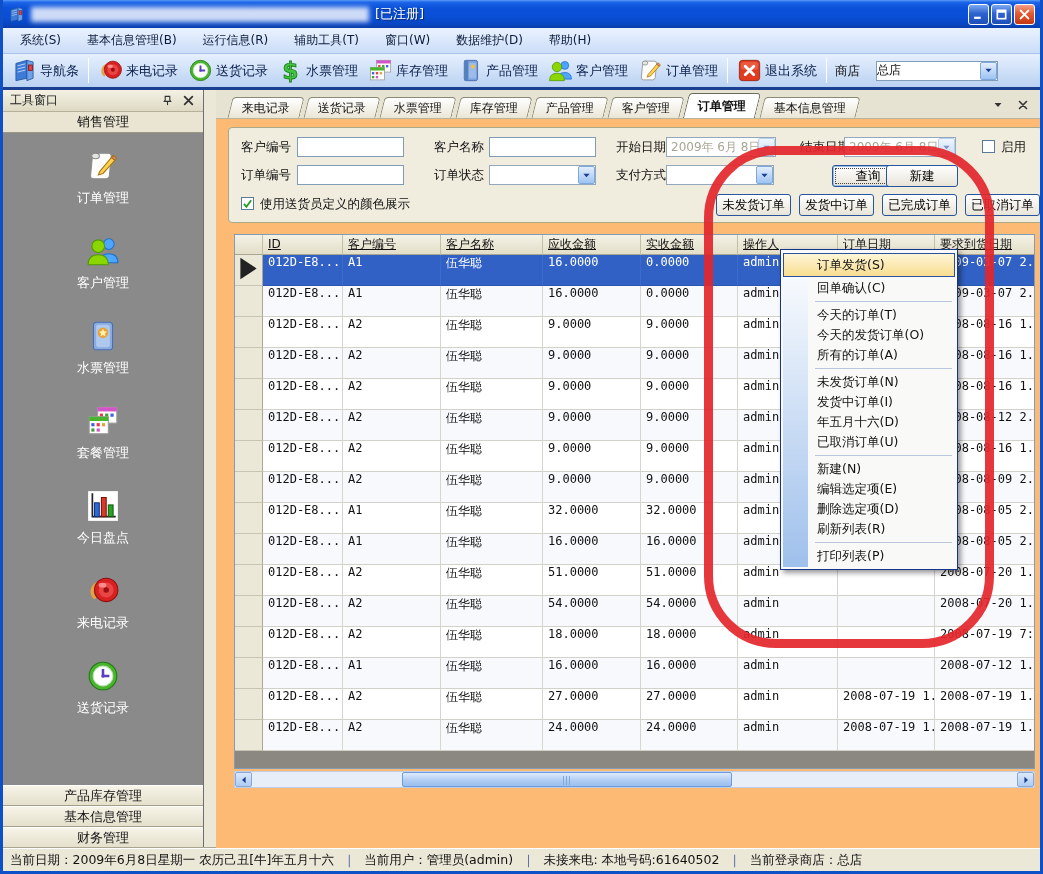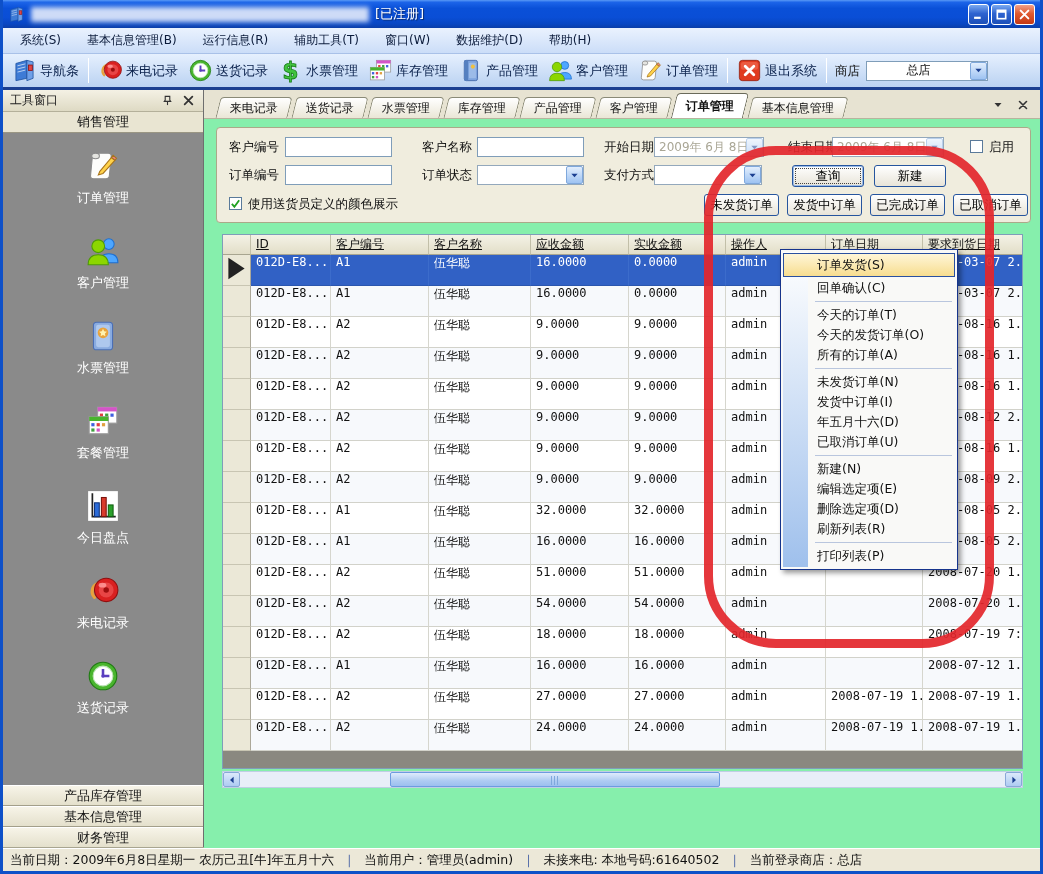--- a/index.html
+++ b/index.html
@@ -25,29 +25,29 @@
   
   #menubar { height:26px; flex:0 0 26px; display:flex; align-items:center; padding-left:4px;
     background:linear-gradient(#EAF2FE,#CBDDF8); border-bottom:1px solid #A9C1E8; }
   .menu-item { padding:4px 13px; color:#0A1A3A; white-space:nowrap; }
   
   #toolbar { height:33px; flex:0 0 33px; display:flex; align-items:center; padding:0 4px;
     background:linear-gradient(#E6F0FE,#BAD2F2); }
   .tb-item { display:flex; align-items:center; gap:3px; padding:2px 5px; font-size:13px; color:#081F4A; white-space:nowrap; }
   .tb-item .icon { width:25px; height:25px; display:inline-flex; }
   .tb-sep { width:1px; height:25px; background:#8FA8CC; border-right:1px solid #FFF; margin:0 4px; }
-  #shop-area { display:flex; align-items:center; gap:6px; margin-left:4px;text-align:center; }
+  #shop-area { display:flex; align-items:center; gap:16px; margin-left:4px; }
   #shop-combo { width:122px; height:20px; background:#FFF; border:1px solid #7F9DB9; display:flex; align-items:center; }
   #shop-combo .val { flex:1; }
   .carr { width:17px; height:18px; background:linear-gradient(#E2EEFD,#9EC3F2); border:1px solid #7FA8DC; border-radius:2px;
     display:flex; align-items:center; justify-content:center; }
   .carr svg { width:9px; height:9px; }
   #navline { height:3px; flex:0 0 3px; background:#1B3F91; }
   
-  #body { flex:1 1 auto; display:flex; min-height:0; }
+  #body { flex:1 1 auto; display:flex; min-height:0;gap:12px; }
   
   #sidebar { width:201px; flex:0 0 201px; display:flex; flex-direction:column; background:#8A8A8A; border-right:1px solid #6E6E6E; }
   #toolwin-header { height:22px; flex:0 0 22px; display:flex; align-items:center; gap:6px; padding:0 7px;
     background:linear-gradient(#F4F1E4,#DEDAC4); border-bottom:1px solid #B4B09A; color:#222; }
   #toolwin-title { flex:1; }
   .tw-btn { width:15px; height:15px; display:flex; align-items:center; justify-content:center; }
   .tw-btn svg { width:11px; height:11px; }
   #sidebar-section { height:21px; flex:0 0 21px; background:#E9E5D2; border-bottom:1px solid #9A9684;
     display:flex; align-items:center; justify-content:center; font-size:13px; }
   #sidebar-items { flex:1; display:flex; flex-direction:column; align-items:center; padding-top:16px; gap:27px; overflow:hidden; }
@@ -59,37 +59,37 @@
   #content { flex:1; display:flex; flex-direction:column; min-width:0; }
   #tabstrip { height:28px; flex:0 0 28px; display:flex; align-items:flex-end; padding-left:14px; position:relative;
     background:#E7E3D2; }
   .tab { height:21px; padding:0 11px; margin-right:4px; display:flex; align-items:center;
     background:linear-gradient(#FFFFFF,#EAE6D6); border:1px solid #8A8A77; border-bottom:none;
     border-radius:4px 4px 0 0; transform:skewX(-14deg); white-space:nowrap; }
   .tab > span { transform:skewX(14deg); }
   .tab.active { height:25px; background:#FFF; font-weight:bold; border-color:#6A6A5A; z-index:2; }
   #tab-actions { position:absolute; right:10px; top:7px; display:flex; gap:10px; }
   #tab-actions .tw-btn svg { width:10px; height:10px; }
-  #panel { flex:1; position:relative; background:#86efac; border-top:1px solid #B8B49E; min-height:0; }
+  #panel { flex:1; position:relative; background:#fdba74; border-top:1px solid #B8B49E; min-height:0; }
   
   #groupbox { position:absolute; left:12px; top:8px; width:815px; height:96px; border:1px solid #ABA989; border-radius:4px;
     background:#F0EDDE; }
   .flabel { position:absolute; line-height:20px; font-size:12.5px; white-space:nowrap; }
   .tbox { position:absolute; height:20px; border:1px solid #7F9DB9; background:#FFF; padding:0 3px;
     font:12px "DejaVu Sans Mono","DejaVu Sans",monospace; }
   .datebox,.combo { position:absolute; height:20px; border:1px solid #93A8BC; background:#FFF; display:flex; align-items:center; }
   .datebox .txt { flex:1; padding-left:4px; color:#A9A695; white-space:nowrap; overflow:hidden; }
   .combo .txt { flex:1; padding-left:4px; }
   .datebox .carr { opacity:.55; }
   .cb { position:absolute; width:13px; height:13px; background:#FFF; border:1px solid #5A7A9A;
     display:flex; align-items:center; justify-content:center; }
   .cb svg { width:11px; height:11px; }
   .xpbtn { position:absolute; height:22px; background:linear-gradient(#FFFFFF,#E8E4D8); border:1px solid #26559E;
     border-radius:3px; display:flex; align-items:center; justify-content:center; font-size:12.5px; white-space:nowrap; }
-  .xpbtn.focus { box-shadow:inset 0 0 0 1px #9CBCE8; outline:1px dotted #444; outline-offset:-4px; }
+  .xpbtn.focus { box-shadow:inset 0 0 0 1px #9CBCE8; outline:1px dotted #444; outline-offset:-4px;margin-left:28px; }
   
   #grid { position:absolute; left:18px; top:115px; width:801px; height:535px; border:1px solid #7F9DB9;
     background:#8A8880; overflow:hidden; }
   .thead { display:flex; height:20px;text-decoration:underline; }
   .th { background:linear-gradient(#F4F2E6,#E2DEC8); border-right:1px solid #C2BFA8; border-bottom:1px solid #A8A590;
     padding-left:5px; line-height:19px; white-space:nowrap; overflow:hidden; flex:0 0 auto; }
   .tr { display:flex; height:31px; background:#FFF; }
   .tr.alt { background:#F7F9FC; }
   .td { border-right:1px solid #D6D6CE; border-bottom:1px solid #D2D2CA; padding-left:5px; line-height:22px;
     font:12px "DejaVu Sans Mono","DejaVu Sans",monospace; white-space:nowrap; overflow:hidden; flex:0 0 auto; }

